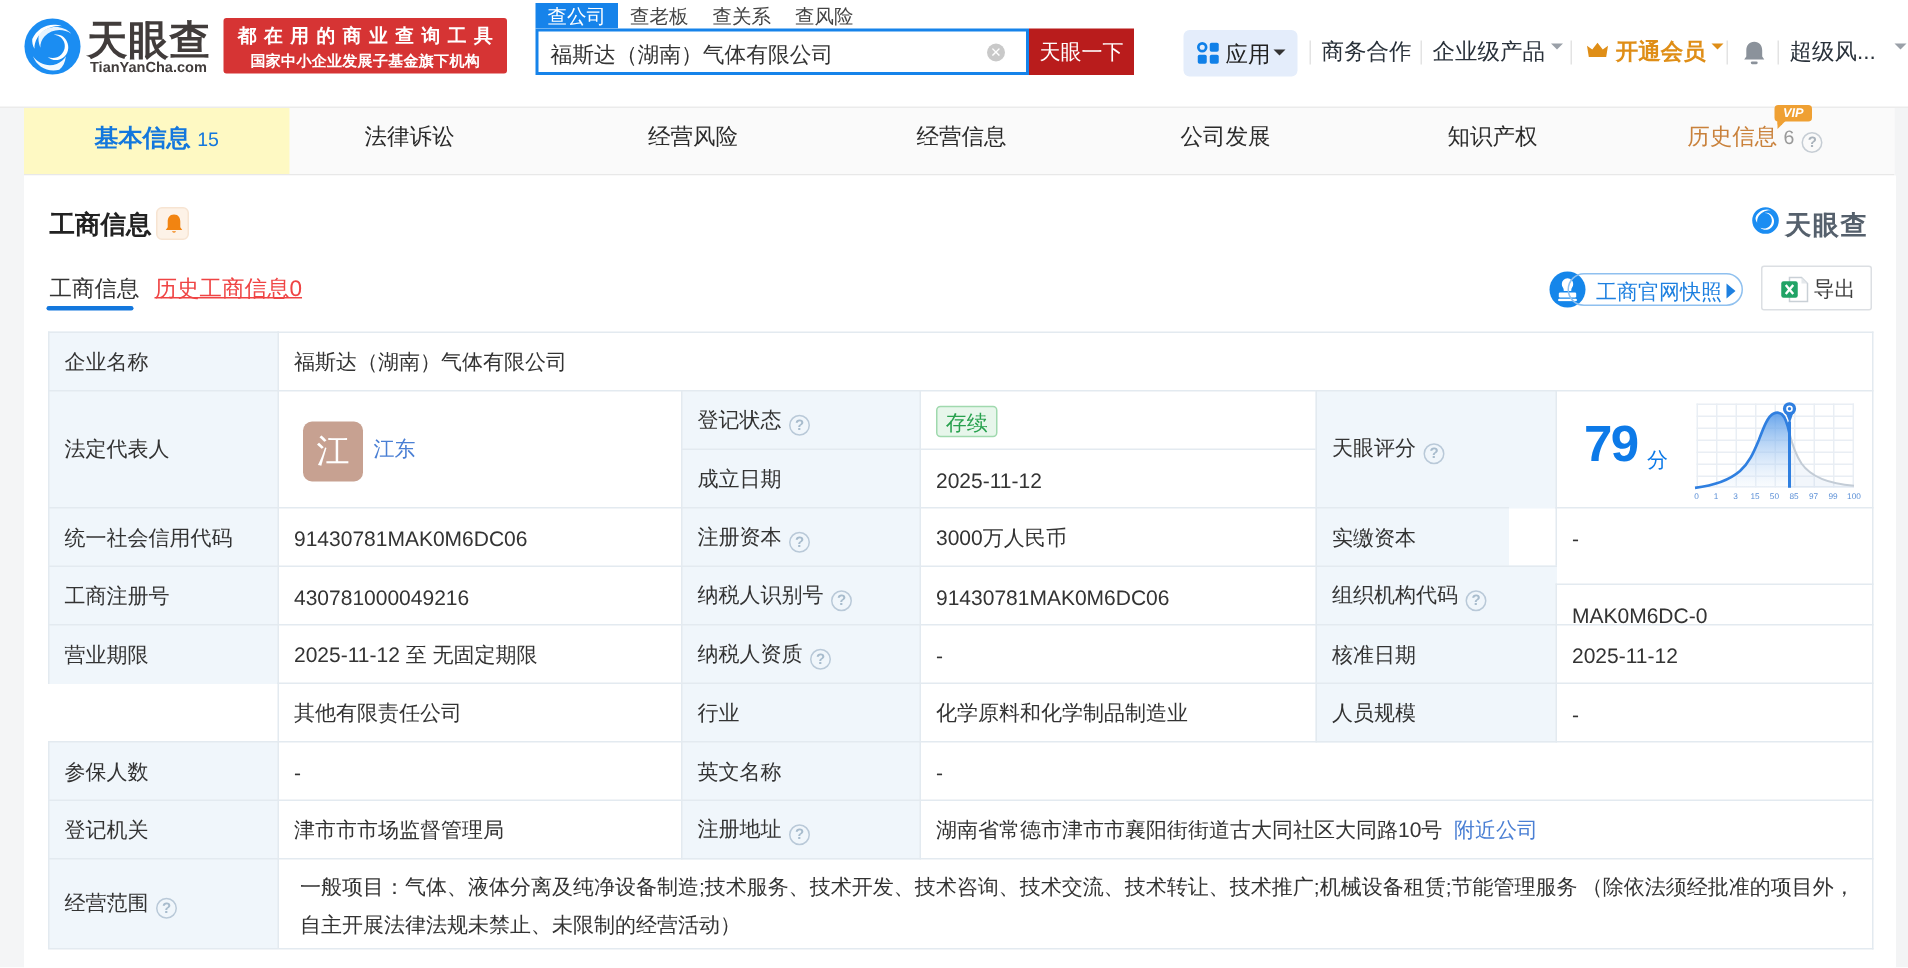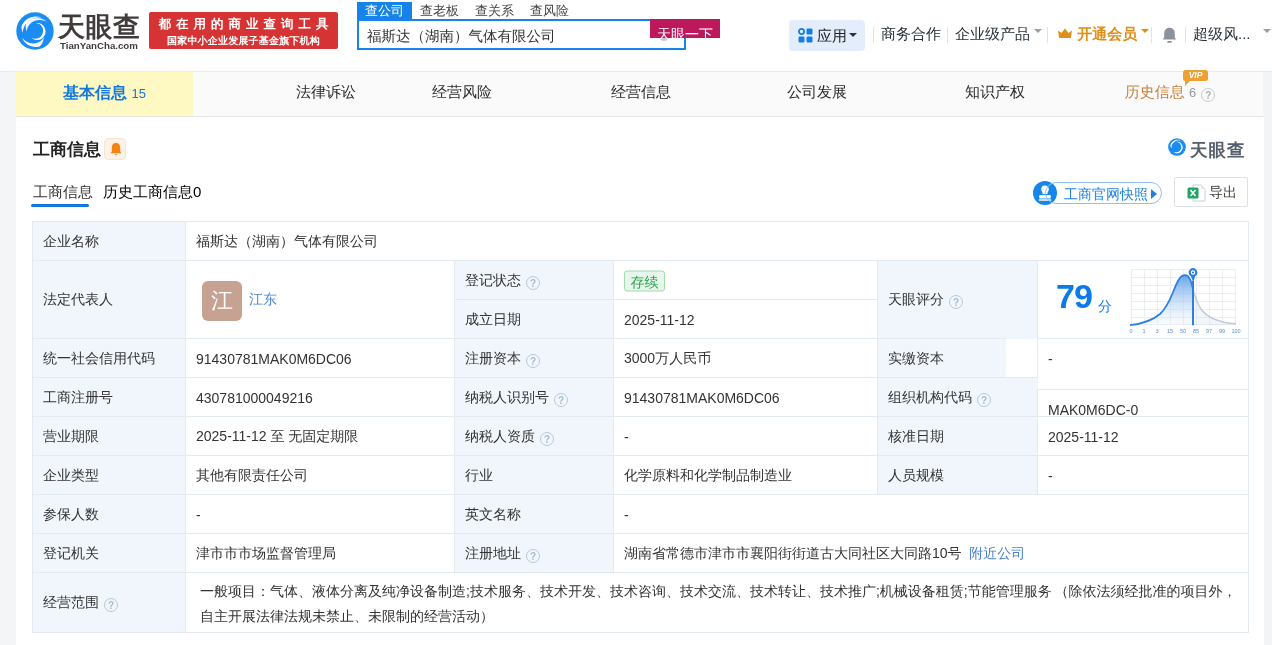--- a/index.html
+++ b/index.html
@@ -15,21 +15,21 @@
 #redbox .l1 { font-size:12.5px; font-weight:bold; letter-spacing:5px; margin-top:3.5px; margin-left:5px; white-space:nowrap;}
 #redbox .l2 { font-size:10px; font-weight:bold; letter-spacing:0.2px; margin-top:1px; white-space:nowrap;text-align:center;}
 
 
 #stabs { position:absolute; left:357px; top:2px; height:17px; }
 #stabs .st { display:inline-block; font-size:13px; color:#444; padding:0 8px; line-height:17px; vertical-align:top;}
 #stabs .st.on { background:#1683ea; color:#fff;text-align:center; }
 #sbox { position:absolute; left:357px; top:19px; width:329px; height:31px; background:#fff; border:2px solid #1683ea; }
 #sbox .q { position:absolute; left:8px; top:6px; font-size:14.5px; color:#333; }
 #sclear { position:absolute; left:658px; top:29px; width:12px; height:12px; border-radius:50%; background:#c9c9c9; color:#fff; font-size:9px; text-align:center; line-height:12px; }
-#sbtn { position:absolute; left:650px; top:19px; width:70px; height:19px; background:#be185d; color:#fff; font-size:14px; text-align:center; line-height:31px; }
+#sbtn { position:absolute; left:686px; top:19px; width:70px; height:31px; background:#b91c1c; color:#fff; font-size:14px; text-align:center; line-height:31px; }
 
 
 .nav-it { position:absolute; top:25px; font-size:15px; color:#29313a; }
 .sep { position:absolute; top:27px; width:1px; height:16px; background:#e3e3e3; }
 #appbox { position:absolute; left:789px; top:20px; width:76px; height:31px; background:#e4edfb; border-radius:4px; }
 #appbox .t { position:absolute; left:28px; top:7px; font-size:15px; color:#222; }
 #appbox .car { position:absolute; left:60px; top:13px; width:0; height:0; border:4.5px solid transparent; border-top-color:#333; }
 .car2 { display:inline-block; width:0; height:0; border:4px solid transparent; border-top-color:#9aa0a8; vertical-align:2px; margin-left:4px;}
 .car3 { display:inline-block; width:0; height:0; border:4px solid transparent; border-top-color:#df8e17; vertical-align:2px; margin-left:4px;}
 
@@ -45,21 +45,21 @@
 
 
 #sec-title { position:absolute; left:17px; top:21px; font-size:17px; font-weight:bold; color:#222; }
 #bellbadge { position:absolute; left:88px; top:21px; width:22px; height:22px; background:#fdf2e7; border:1px solid #f7e4d2; border-radius:4px; }
 #wmark { position:absolute; left:1152px; top:21px; width:100px; white-space:nowrap; }
 #wmark .t { position:absolute; left:22px; top:0px; font-size:17.5px; font-weight:bold; color:#55606c; letter-spacing:1px; white-space:nowrap;}
 
 
 #subtab1 { position:absolute; left:17px; top:66px; font-size:15px; color:#333; }
 #subtab1u { position:absolute; left:15px; top:87px; width:58px; height:3px; background:#1377dd; border-radius:2px; }
-#subtab2 { position:absolute; left:87px; top:66px; font-size:15px; color:#000000; }
+#subtab2 { position:absolute; left:87px; top:66px; font-size:15px; color:#ef4444;text-decoration:underline; }
 
 
 #btn-snap { position:absolute; left:1029px; top:65px; width:117px; height:22px; border:1px solid #8fc0ef; border-radius:11px; }
 #btn-snap .t { position:absolute; left:18px; top:3px; font-size:14px; color:#1e80e0; }
 #btn-snap .tri { position:absolute; left:105px; top:6px; width:0; height:0; border:5px solid transparent; border-left:6px solid #1e80e0; }
 #snap-circ { position:absolute; left:1017px; top:64px; width:24px; height:24px; border-radius:50%; background:#1586ea; }
 #btn-exp { position:absolute; left:1158px; top:60px; width:74px; height:30px; border:1px solid #dcdfe3; border-radius:2px; }
 #btn-exp .t { position:absolute; left:34px; top:6px; font-size:14px; color:#404040; }
 
 
@@ -123,21 +123,21 @@
       <path d="M7.5 0.8 C4.1 0.8 2.2 3.4 2.2 6.6 L2.2 10.6 L0.8 12.6 L14.2 12.6 L12.8 10.6 L12.8 6.6 C12.8 3.4 10.9 0.8 7.5 0.8 Z" fill="#8b929b"></path>
       <rect x="5.2" y="14" width="4.6" height="1.8" rx="0.9" fill="#8b929b"></rect>
     </svg>
     <div class="sep" style="left:1185px"></div>
     <div class="nav-it" style="left:1193px">超级风...<span class="car2" style="margin-left:12px"></span></div>
   </div>
 
   <div id="gutterL"></div>
   <div id="tabbar">
     <div class="tb on" style="left:0; width:177px;">基本信息 <span style="font-size:13px;font-weight:normal;color:#1377dd">15</span></div>
-    <div class="tb" style="left:200px;width:140px;text-align:right;">法律诉讼</div>
+    <div class="tb" style="left:187px;width:140px;">法律诉讼</div>
     <div class="tb" style="left:376px;width:140px;">经营风险</div>
     <div class="tb" style="left:555px;width:140px;">经营信息</div>
     <div class="tb" style="left:731px;width:140px;">公司发展</div>
     <div class="tb" style="left:909px;width:140px;">知识产权</div>
     <div class="tb" style="left:1079px;width:150px;color:#c9813b">历史信息 <span style="font-size:13px;color:#999">6</span><span class="qi" style="border-color:#c6cdd4;color:#aab3bc">?</span></div>
   </div>
   <div id="viptag" style="position:absolute;left:1183px;top:70px;width:25px;height:11px;background:#efa033;border-radius:2.5px;color:#fff;font-size:8.5px;font-weight:bold;font-style:italic;text-align:center;line-height:11px;">VIP<span style="position:absolute;left:2px;top:10px;width:0;height:0;border:3px solid transparent;border-top-color:#efa033;border-left-color:#efa033;"></span></div>
   <div id="scrollstrip"></div>
 
   <div id="card">
@@ -298,23 +298,20 @@
       <div class="cell" style="left:581px;top:195px;width:265px;height:40px">
           <span class="txt" style="left:10px">-</span>
         </div>
       <div class="cell lab" style="left:845px;top:195px;width:161px;height:40px">
           <span class="txt">核准日期</span>
         </div>
       <div class="cell" style="left:1005px;top:195px;width:212px;height:40px">
           <span class="txt">2025-11-12</span>
         </div>
 
-      <div class="cell lab" style="left:0;top:234px;width:154px;height:40px">
-          <span class="txt">企业类型</span>
-        </div>
       <div class="cell" style="left:153px;top:234px;width:270px;height:40px">
           <span class="txt">其他有限责任公司</span>
         </div>
       <div class="cell lab" style="left:422px;top:234px;width:160px;height:40px">
           <span class="txt">行业</span>
         </div>
       <div class="cell" style="left:581px;top:234px;width:265px;height:40px">
           <span class="txt" style="left:10px">化学原料和化学制品制造业</span>
         </div>
       <div class="cell lab" style="left:845px;top:234px;width:161px;height:40px">

